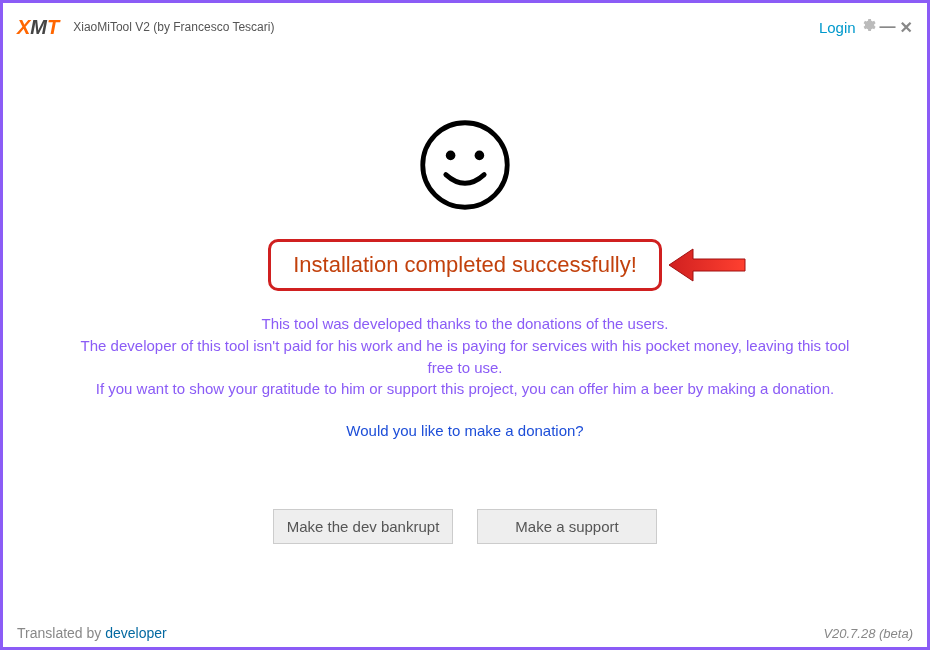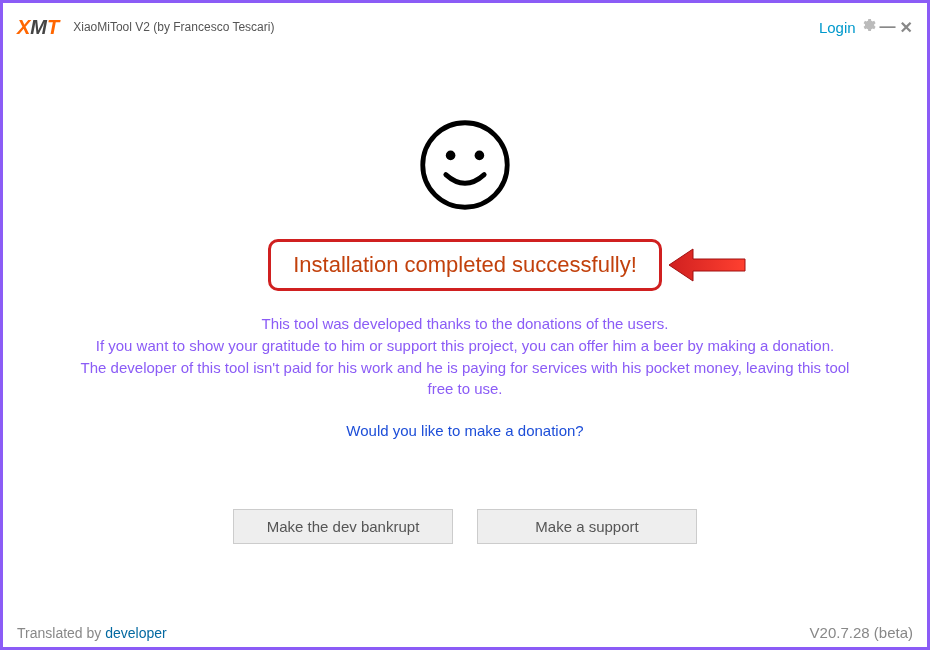--- a/index.html
+++ b/index.html
@@ -111,21 +111,21 @@
       margin-top: 70px;
       display: flex;
       gap: 24px;
     }
     .btn {
       background: #eeeeee;
       border: 1px solid #ccc;
       color: #555;
       font-size: 15px;
       padding: 8px 0;
-      width: 220px;
+      width: 180px;
       text-align: center;
       cursor: pointer;
       font-family: inherit;
     }
     .footer {
       display: flex;
       align-items: center;
       padding: 4px 14px 6px 14px;
       border-top: none;
     }
@@ -133,21 +133,22 @@
       color: #888;
       font-size: 14px;
     }
     .footer-left .dev-link {
       color: #0369a1;
       cursor: pointer;
     }
     .footer-right {
       margin-left: auto;
       color: #888;
-      font-size: 15px;
+      font-size: 13px;
+      font-style: italic;
     }
   </style>
 </head>
 <body>
 
 <div class="window">
 
   <div class="titlebar">
     <span class="logo">
       <span class="x">X</span><span class="m">M</span><span class="t">T</span>
@@ -181,22 +182,22 @@
             <stop offset="0%" stop-color="#d02020"></stop>
             <stop offset="100%" stop-color="#ff4030"></stop>
           </linearGradient>
         </defs>
         <path d="M 78 12 L 78 24 L 26 24 L 26 34 L 2 18 L 26 2 L 26 12 Z" fill="url(#ag)" stroke="#a01010" stroke-width="1"></path>
       </svg>
     </div>
 
     <div class="description">
       <p>This tool was developed thanks to the donations of the users.</p>
+      <p>The developer of this tool isn't paid for his work and he is paying for services with his pocket money, leaving this tool free to use.</p>
       <p>If you want to show your gratitude to him or support this project, you can offer him a beer by making a donation.</p>
-      <p>The developer of this tool isn't paid for his work and he is paying for services with his pocket money, leaving this tool free to use.</p>
     </div>
 
     <div class="donation-question">Would you like to make a donation?</div>
 
     <div class="buttons">
       <button class="btn">Make the dev bankrupt</button>
       <button class="btn">Make a support</button>
     </div>
   </div>
 

